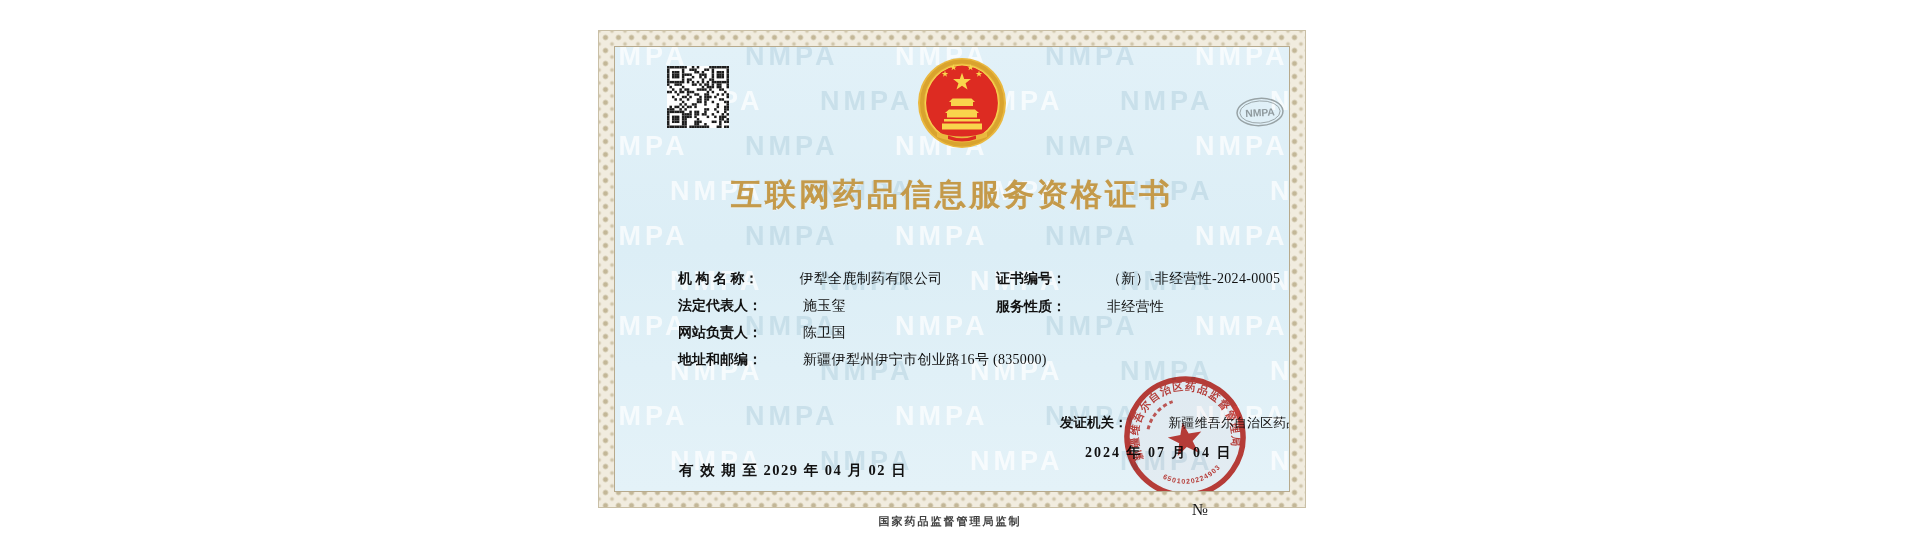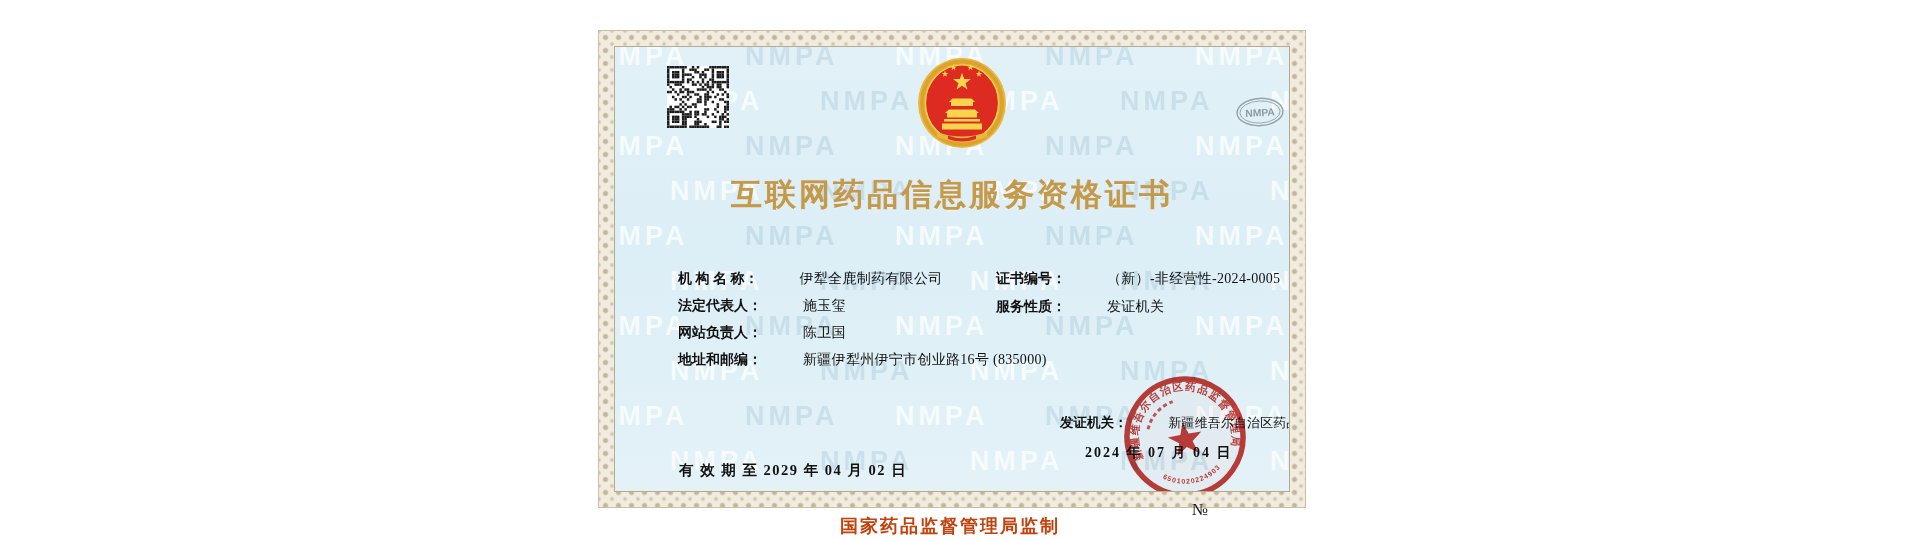--- a/index.html
+++ b/index.html
@@ -44,21 +44,21 @@
   .value-line2{margin-left:93px;letter-spacing:.6px;}
   .validity-line{position:absolute;left:64px;top:414px;font-size:14.5px;font-weight:600;
     letter-spacing:1.5px;color:#111;white-space:nowrap;}
   .issuer-line{position:absolute;left:445px;top:367px;font-size:12.8px;color:#111;white-space:nowrap;}
   .issuer-line .field-label{font-size:13.5px;}
   .issue-date{position:absolute;left:470px;top:397px;width:180px;text-align:left;
     font-size:14px;font-weight:600;letter-spacing:2px;color:#111;white-space:nowrap;}
   .stamp{position:absolute;left:490px;top:310px;width:160px;height:160px;
     transform:rotate(-10deg);opacity:.93;mix-blend-mode:multiply;}
   .footer-note{position:absolute;left:950px;top:514px;transform:translateX(-50%);
-    font-size:18px;font-weight:700;letter-spacing:2px;color:#c2410c;white-space:nowrap;}
+    font-size:11px;font-weight:700;letter-spacing:2px;color:#404040;white-space:nowrap;}
   .serial-no{position:absolute;left:1192px;top:500px;font-size:17px;color:#1a1a1a;}
 </style>
 </head>
 <body>
 
 <div class="certificate">
   <div class="inner">
 
     <div class="wm-layer" id="wmLayer">
         <span class="wm wm-a" style="left: -20px; top: -6px;">NMPA</span>
@@ -459,21 +459,21 @@
       <div class="field-row">
         <span class="field-label">地址和邮编：</span><span class="field-value">新疆伊犁州伊宁市创业路16号 (835000)</span>
       </div>
     </div>
 
     <div class="fields-right">
       <div class="field-row">
         <span class="field-label">证书编号：</span><span class="field-value">（新）-非经营性-2024-0005</span>
       </div>
       <div class="field-row">
-        <span class="field-label">服务性质：</span><span class="field-value">发证机关</span>
+        <span class="field-label">服务性质：</span><span class="field-value">非经营性</span>
       </div>
     </div>
 
     <div class="validity-line">有 效 期 至  2029  年  04  月  02  日</div>
 
     <div class="issuer-line">
       <span class="field-label">发证机关：</span><span class="field-value">新疆维吾尔自治区药品监督管理局</span>
     </div>
 
     <div class="issue-date">2024 年 07 月 04 日</div>

